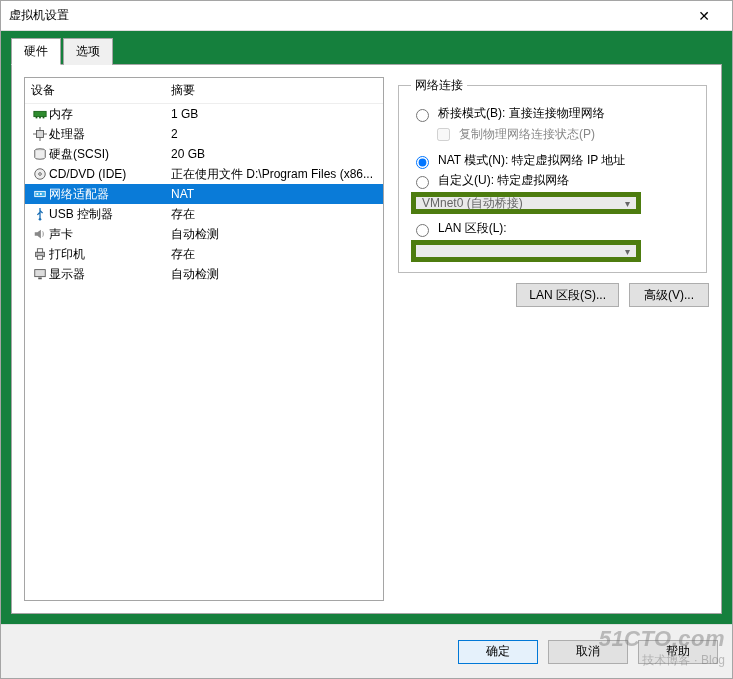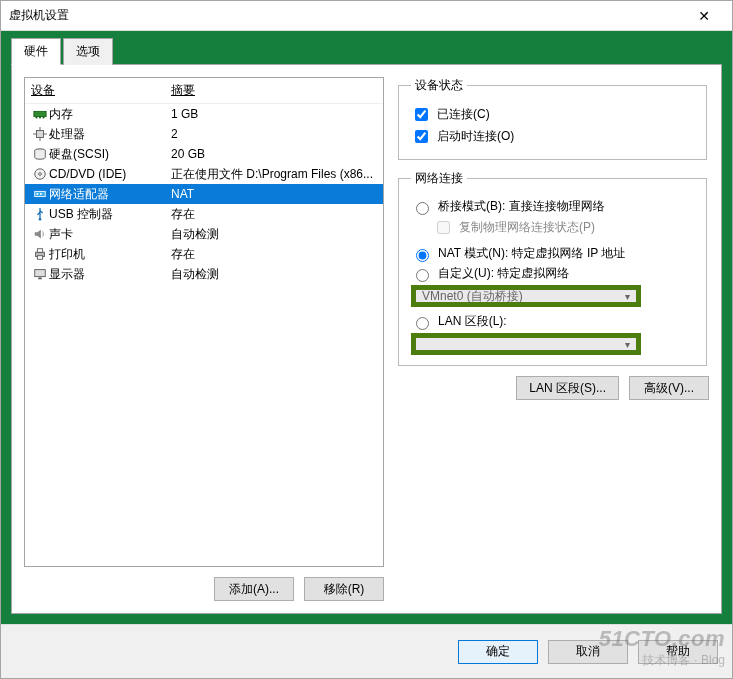--- a/index.html
+++ b/index.html
@@ -8,21 +8,21 @@
   .titlebar { height: 30px; display: flex; align-items: center; padding: 0 8px; background: #fff; border-bottom: 1px solid #ddd; }
   .titlebar .title { flex: 1; }
   .titlebar .close { width: 40px; text-align: center; font-size: 14px; cursor: default; }
   .body { flex: 1; display: flex; flex-direction: column; padding: 6px 10px 10px 10px; background: #15803d; }
   .tabs { display: flex; border-bottom: 1px solid #a5a5a5; }
   .tab { padding: 4px 12px; border: 1px solid #a5a5a5; border-bottom: none; background: #f0f0f0; margin-right: 2px; position: relative; top: 1px; }
   .tab.active { background: #fff; border-bottom: 1px solid #fff; }
   .main { flex: 1; display: flex; gap: 12px; background: #fff; border: 1px solid #a5a5a5; border-top: none; padding: 12px; }
   .left { width: 360px; display: flex; flex-direction: column; }
   .dev-list { flex: 1; border: 1px solid #a5a5a5; background: #fff; }
-  .dev-header { display: flex; padding: 4px 6px; border-bottom: 1px solid #eee; color: #000; text-decoration: underline; }
+  .dev-header { display: flex; padding: 4px 6px; border-bottom: 1px solid #eee; color: #000; }
   .dev-header .c1 { width: 140px; }
   .dev-row { display: flex; align-items: center; padding: 2px 6px; height: 20px; }
   .dev-row.sel { background: #0a7bd8; color: #fff; }
   .dev-row .icon { width: 18px; display: inline-flex; align-items: center; justify-content: center; }
   .dev-row .name { width: 122px; }
   .dev-row .summary { flex: 1; white-space: nowrap; overflow: hidden; text-overflow: ellipsis; }
   .left-buttons { display: flex; justify-content: flex-end; gap: 10px; margin-top: 10px; }
   .btn { min-width: 80px; height: 24px; background: #e1e1e1; border: 1px solid #adadad; padding: 0 12px; display: inline-flex; align-items: center; justify-content: center; cursor: default; }
   .right { flex: 1; display: flex; flex-direction: column; gap: 10px; }
   fieldset { border: 1px solid #bbb; padding: 8px 12px 10px 12px; }
@@ -151,41 +151,22 @@
             <span class="icon">
                 <svg viewBox="0 0 16 16">
                   <rect x="2" y="3" width="12" height="8" fill="#ddd" stroke="#555"></rect>
                   <rect x="6" y="12" width="4" height="2" fill="#555"></rect>
                 </svg>
               </span>
             <span class="name">显示器</span>
             <span class="summary">自动检测</span>
           </div>
         </div>
-        <div class="left-buttons">
-          <div class="btn">
-              <span>添加(A)...</span>
-            </div>
-          <div class="btn">
-              <span>移除(R)</span>
-            </div>
-        </div>
       </div>
       <div class="right">
-        <fieldset>
-          <legend>设备状态</legend>
-          <label class="row">
-            <input type="checkbox" checked="" style="">
-            <span>已连接(C)</span>
-          </label>
-          <label class="row">
-            <input type="checkbox" checked="" style="">
-            <span>启动时连接(O)</span>
-          </label>
-        </fieldset>
         <fieldset>
           <legend>网络连接</legend>
           <label class="row">
             <input type="radio" name="netmode" style="">
             <span>桥接模式(B): 直接连接物理网络</span>
           </label>
           <label class="row indent disabled">
             <input type="checkbox" disabled="" style="">
             <span>复制物理网络连接状态(P)</span>
           </label>

